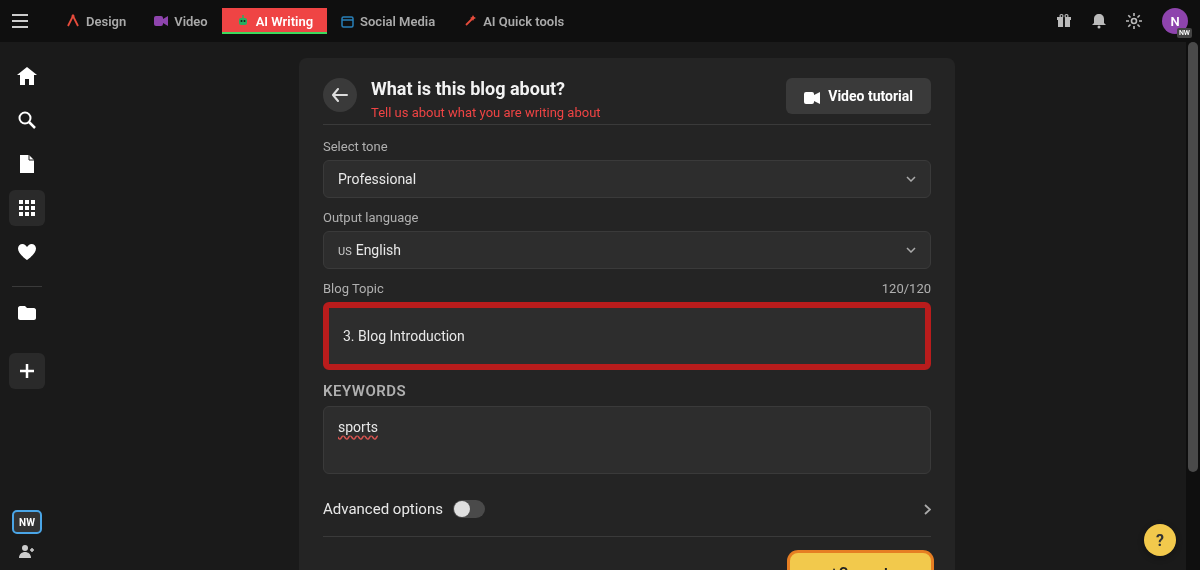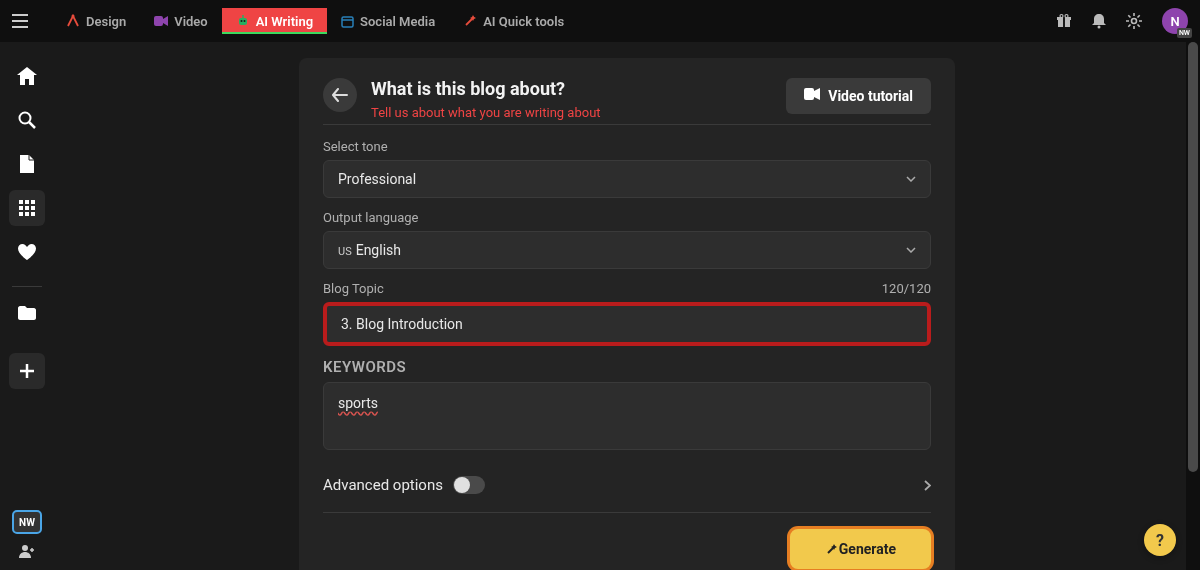--- a/index.html
+++ b/index.html
@@ -194,21 +194,21 @@
       margin-top: 6px;
     }
     .video-tutorial-btn {
       background: #3a3a3a;
       border-radius: 6px;
       padding: 10px 18px;
       font-size: 14px;
       font-weight: 700;
       color: #fff;
       display: flex;
-      align-items: flex-start;
+      align-items: flex-end;
       gap: 8px;
       cursor: pointer;
     }
     
     .form-label {
       font-size: 13px;
       color: #b0b0b0;
       margin-bottom: 6px;
       margin-top: 0;
     }
@@ -239,23 +239,23 @@
       color: #aaa;
     }
     .flag-prefix {
       font-size: 11px;
       font-variant: small-caps;
       margin-right: 4px;
       color: #ccc;
     }
     .input-box {
       background: #2d2d2d;
-      border: 4px solid #b91c1c;
+      border: 6px solid #b91c1c;
       border-radius: 6px;
-      padding: 10px 14px;
+      padding: 20px 14px;
       font-size: 14px;
       color: #e8e8e8;
       margin-bottom: 12px;
     }
     .keywords-label {
       font-size: 15px;
       font-weight: 600;
       color: #b0b0b0;
       letter-spacing: 0.5px;
       margin-top: 12px;

